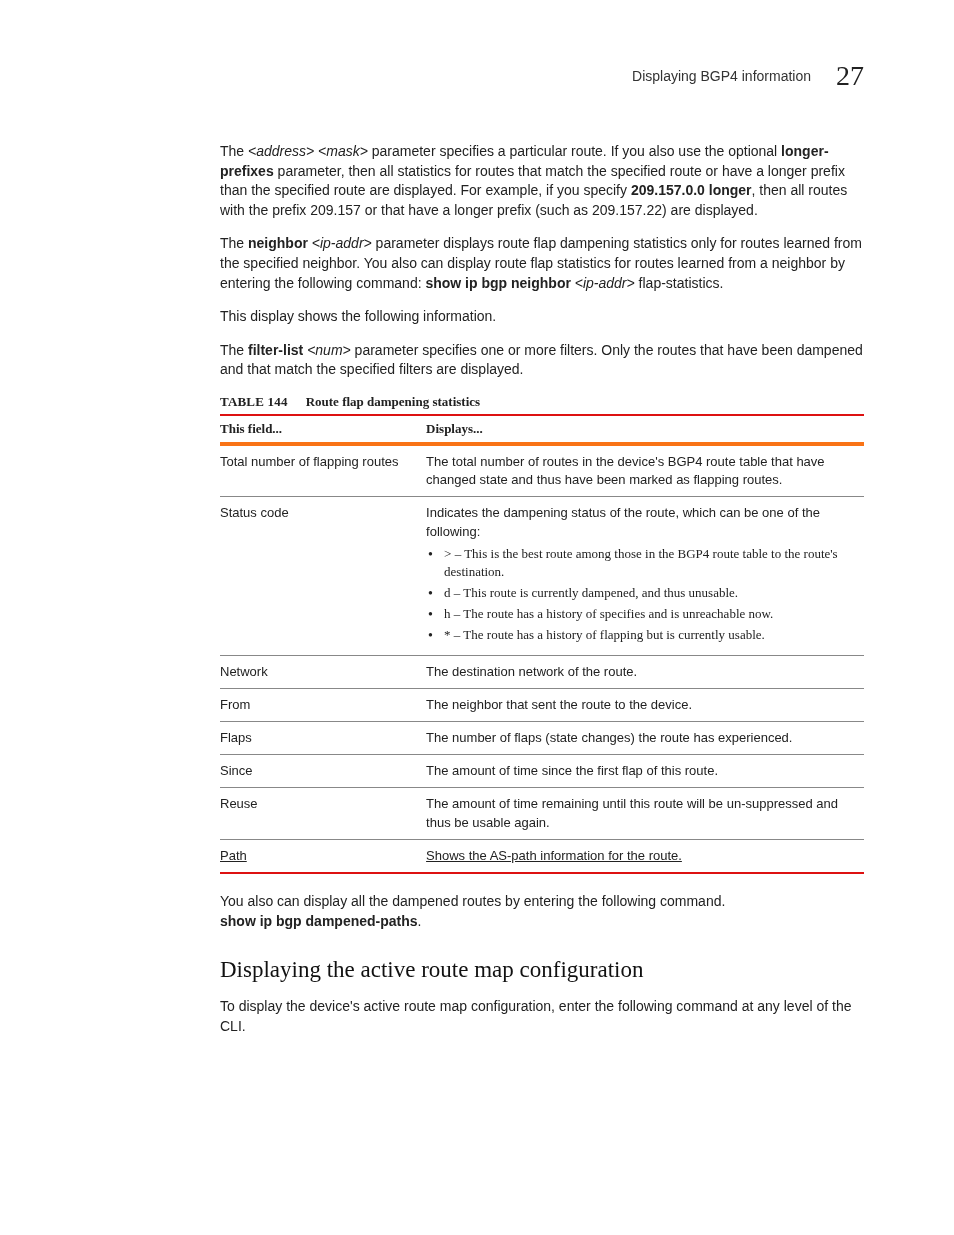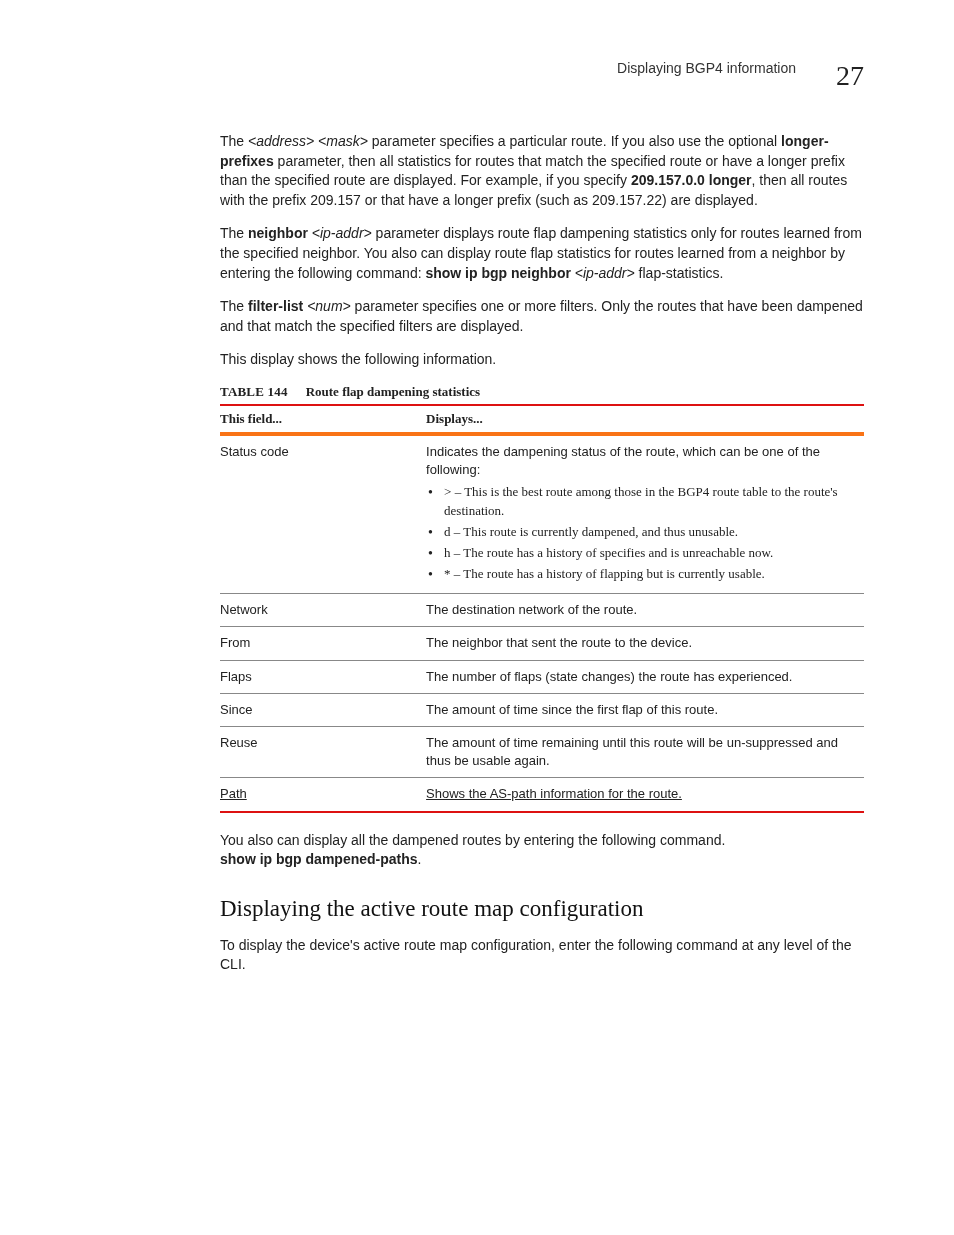--- a/index.html
+++ b/index.html
@@ -13,23 +13,23 @@
   .page {
     width: 954px;
     height: 1235px;
     box-sizing: border-box;
     padding: 60px 90px 60px 100px;
     position: relative;
   }
   .header {
     display: flex;
     justify-content: flex-end;
-    align-items: flex-start;
-    margin-bottom: 40px;
-    gap: 40px;
+    align-items: center;
+    margin-bottom: 50px;
+    gap: 25px;
   }
   .header-title {
     font-size: 14px;
     color: #333;
   }
   .header-chapter {
     font-size: 28px;
     font-family: Georgia, 'Times New Roman', serif;
     color: #222;
   }
@@ -118,38 +118,42 @@
   <div class="content">
 
     <p>
       <span>The </span><span class="italic">&lt;address&gt; &lt;mask&gt;</span><span> parameter specifies a particular route.  If you also use the optional </span><span class="bold">longer-prefixes</span><span> parameter, then all statistics for routes that match the specified route or have a longer prefix than the specified route are displayed.  For example, if you specify </span><span class="bold">209.157.0.0 longer</span><span>, then all routes with the prefix 209.157 or that have a longer prefix (such as 209.157.22) are displayed.</span>
     </p>
 
     <p>
       <span>The </span><span class="bold">neighbor</span><span class="italic"> &lt;ip-addr&gt;</span><span> parameter displays route flap dampening statistics only for routes learned from the specified neighbor.  You also can display route flap statistics for routes learned from a neighbor by entering the following command:  </span><span class="bold">show ip bgp neighbor</span><span class="italic"> &lt;ip-addr&gt;</span><span> flap-statistics.</span>
     </p>
 
+    <p>This display shows the following information.</p>
+
     <p>
       <span>The </span><span class="bold">filter-list</span><span class="italic"> &lt;num&gt;</span><span> parameter specifies one or more filters.  Only the routes that have been dampened and that match the specified filters are displayed.</span>
     </p>
-
-    <p>This display shows the following information.</p>
 
     <div class="table-caption">
       <span class="tnum">TABLE 144</span><span class="ttitle">Route flap dampening statistics</span>
     </div>
 
     <table>
       <thead>
         <tr>
           <th>This field...</th>
           <th>Displays...</th>
         </tr>
       </thead>
       <tbody>
+        <tr>
+          <td>Total number of flapping routes</td>
+          <td>The total number of routes in the device's BGP4 route table that have changed state and thus have been marked as flapping routes.</td>
+        </tr>
         <tr>
           <td>Status code</td>
           <td>
             <span>Indicates the dampening status of the route, which can be one of the following:</span>
             <ul class="bullets">
               <li>&gt; – This is the best route among those in the BGP4 route table to the route's destination.</li>
               <li>d – This route is currently dampened, and thus unusable.</li>
               <li>h – The route has a history of specifies and is unreachable now.</li>
               <li>* – The route has a history of flapping but is currently usable.</li>
             </ul>

